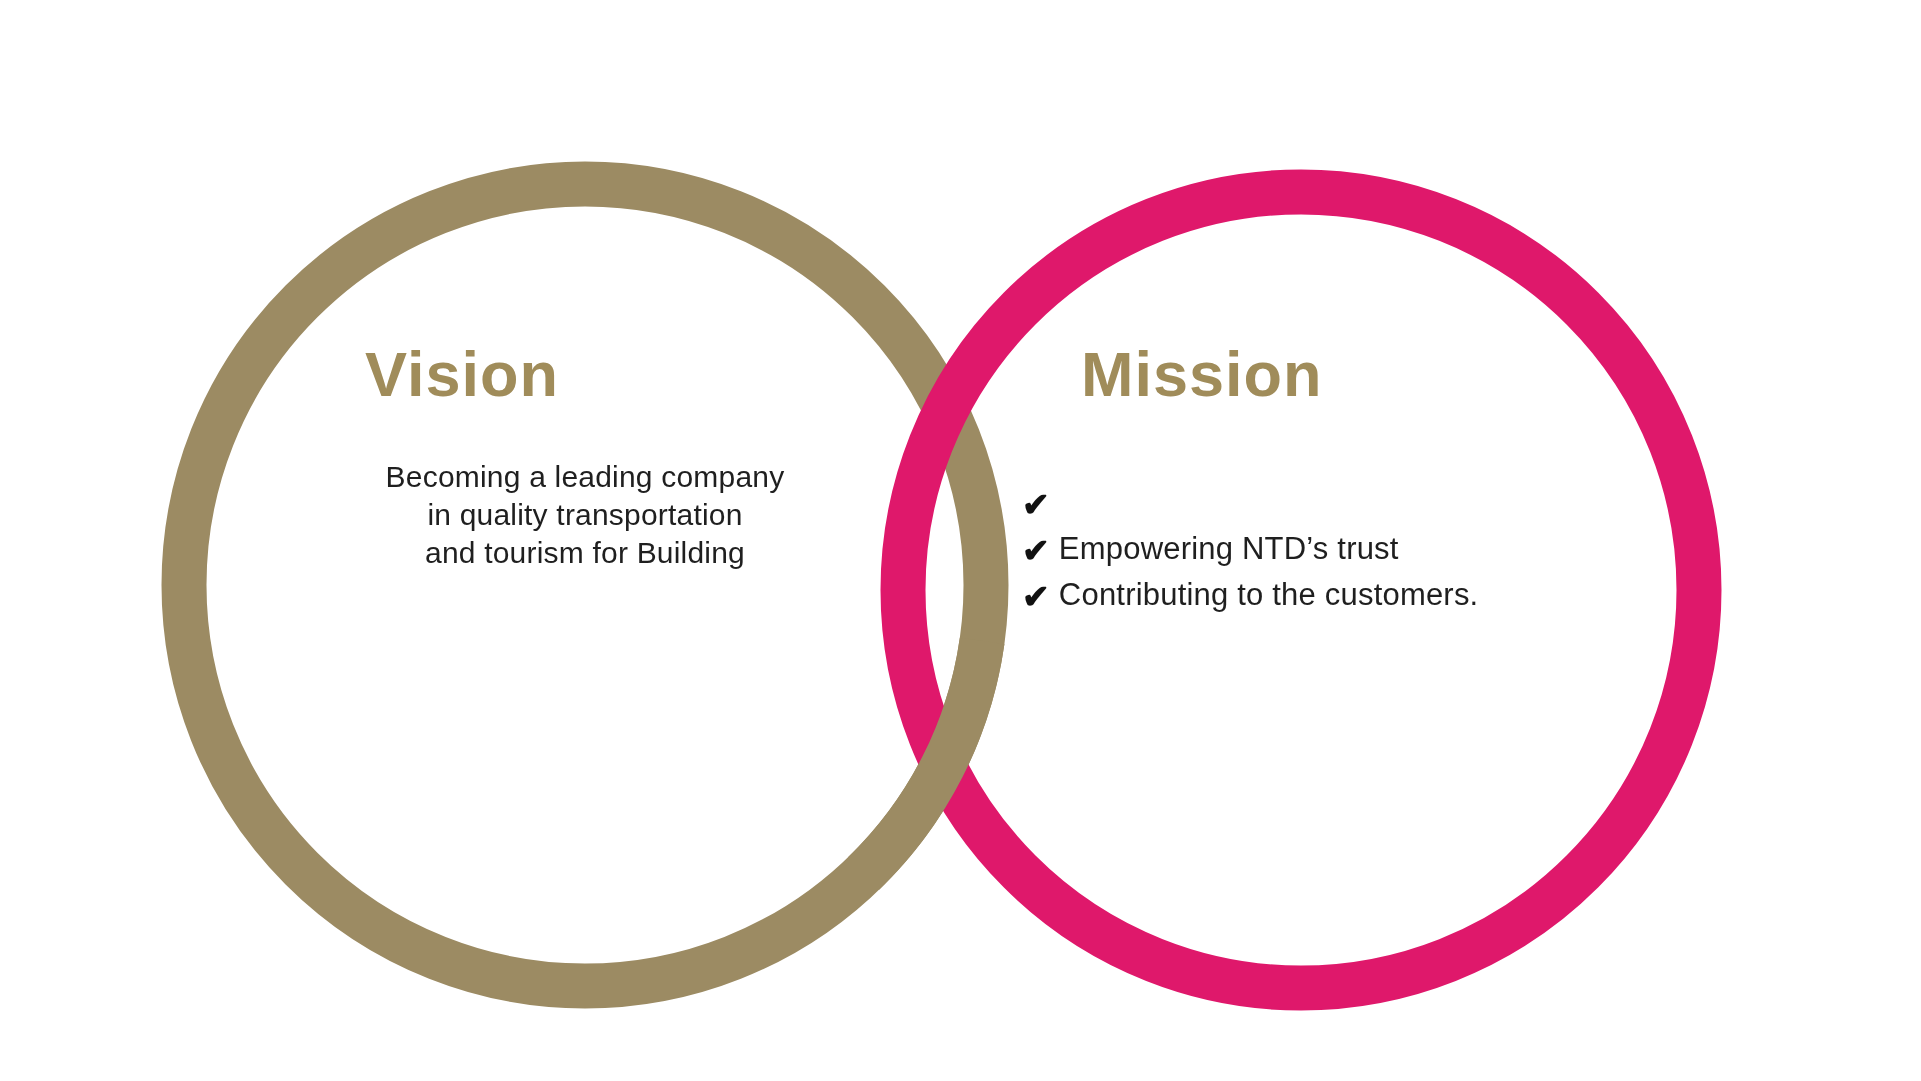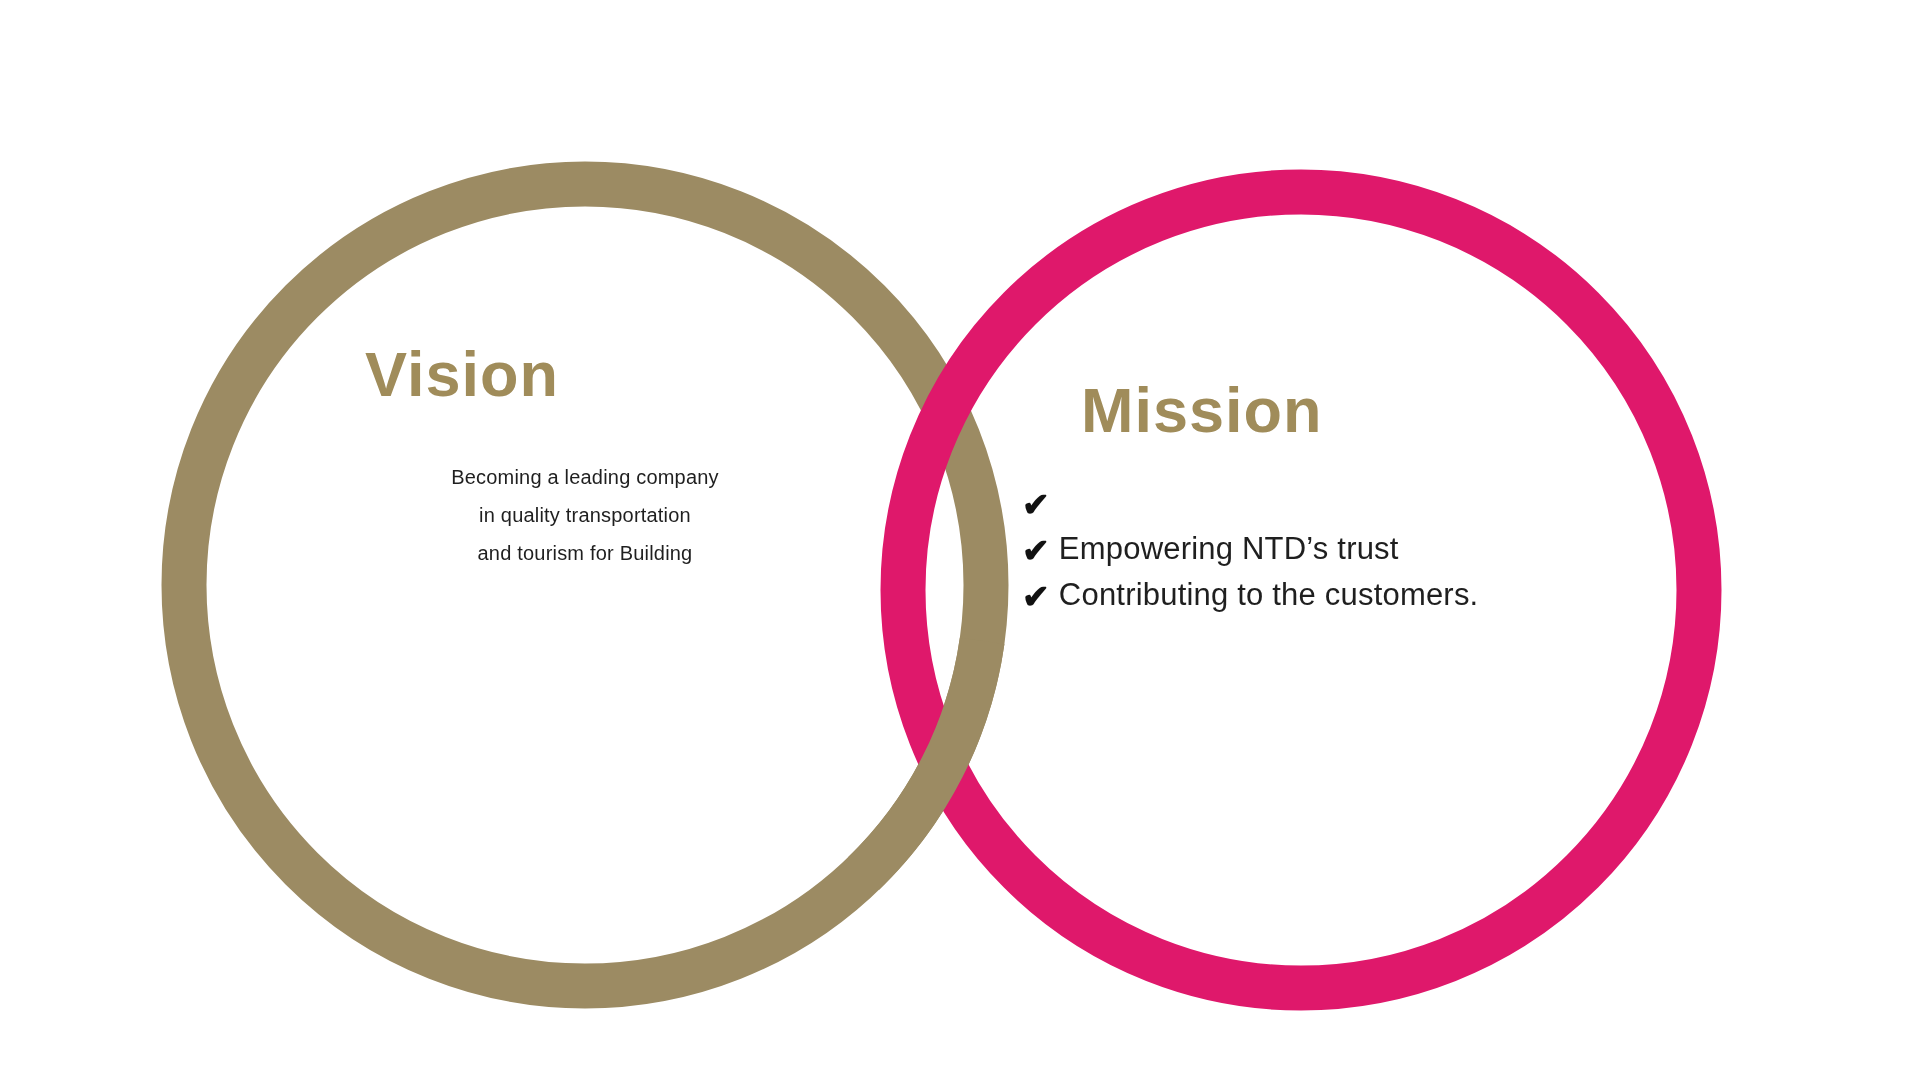--- a/index.html
+++ b/index.html
@@ -29,28 +29,28 @@
     position: absolute;
     top: 340px;
     width: 440px;
     text-align: left;
     font-size: 63px;
     font-weight: 700;
     letter-spacing: 1px;
     line-height: 1.1;
   }
   .title-vision { left: 365px; }
-  .title-mission { left: 1081px; margin-top: 36px; }
+  .title-mission { left: 1081px; }
   .vision-body {
     position: absolute;
     left: 325px;
     top: 458px;
     width: 520px;
     text-align: center;
-    font-size: 20px;
+    font-size: 30px;
     line-height: 38px;
     color: #1f1f1f;
     letter-spacing: 0.2px;
   }
   .vision-body .body-line {
     white-space: nowrap;
   }
   .mission-list {
     position: absolute;
     left: 1022px;

